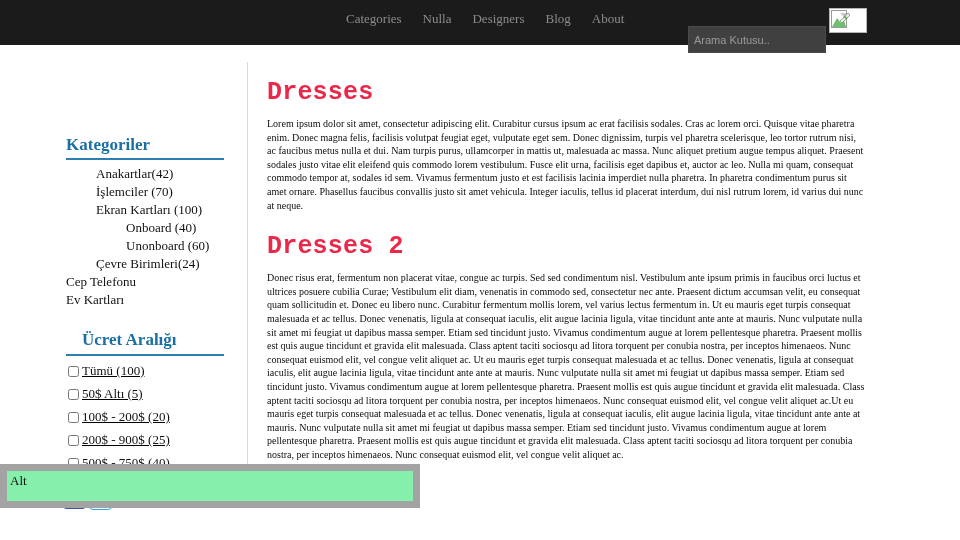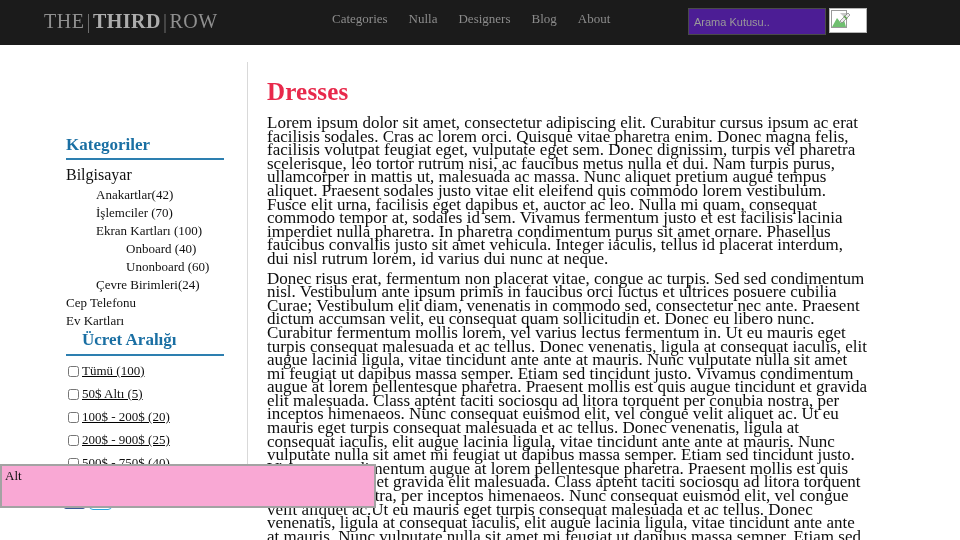--- a/index.html
+++ b/index.html
@@ -33,21 +33,21 @@
     font-size: 20px;
     color: #8f8f8f;
     letter-spacing: 0.5px;
     white-space: nowrap;
   }
   .logo .strong { font-weight: bold; color: #adadad; }
   .logo .sep { color: #6d6d6d; padding: 0 2px; }
 
   .nav {
     position: absolute;
-    left: 332px;
+    left: 346px;
     top: 11px;
     display: flex;
     gap: 21px;
     align-items: center;
   }
   .nav a {
     font-family: "Liberation Serif", "DejaVu Serif", serif;
     font-size: 13px;
     color: #8c8c8c;
     text-decoration: none;
@@ -57,27 +57,28 @@
   .search-wrap {
     position: absolute;
     left: 688px;
     top: 8px;
     display: flex;
     align-items: flex-start;
   }
   .search-input {
     width: 126px;
     height: 19px;
-    background: #4c1d95;
+    background: #404040;
     border: 1px solid #4a4a4a;
     color: #9a9a9a;
     font-family: "Liberation Sans", sans-serif;
     font-size: 11px;
     padding: 3px 5px;
     outline: none;
+    margin-top: 18px;
   }
   .search-input::placeholder { color: #9a9a9a; opacity: 1; }
 
   .broken-img-btn {
     width: 38px;
     height: 25px;
     margin-left: 3px;
     background: #ffffff;
     border: 1px solid #b5b5b5;
     position: relative;
@@ -200,64 +201,61 @@
   }
 
   
   .content {
     position: absolute;
     left: 267px;
     top: 78px;
     width: 600px;
   }
   .content h1 {
-    font-family: Liberation Serif, serif;
+    font-family: Liberation Mono, monospace;
     font-size: 25px;
     font-weight: bold;
     color: #e8294b;
     margin: 0 0 10px 0;
     letter-spacing: 0.2px;
   }
   .content h1.second { margin-top: 20px; }
   .content p {
     font-family: "Liberation Serif", "DejaVu Serif", serif;
-    font-size: 17px;
+    font-size: 10px;
     line-height: 13.6px;
     color: #0d0d0d;
     margin: 0 0 6px 0;
     text-align: left;
   }
 
   
   .footer-box {
     position: absolute;
     left: 0;
     top: 464px;
-    width: 376px;
+    width: 420px;
     height: 44px;
-    background: #f9a8d4;
-    border: 2px solid #a3a3a3;
+    background: #86efac;
+    border: 7px solid #a3a3a3;
     box-sizing: border-box;
   }
   .footer-box .label {
     font-family: "Liberation Serif", "DejaVu Serif", serif;
     font-size: 13px;
     color: #111111;
     padding: 2px 0 0 3px;
     display: block;
   }
 </style>
 </head>
 <body>
 
 <div class="header">
 
-  <div class="logo">
-    <span>THE</span><span class="sep">|</span><span class="strong">THIRD</span><span class="sep">|</span><span>ROW</span>
-  </div>
 
   <div class="nav">
     <a href="#">Categories</a>
     <a href="#">Nulla</a>
     <a href="#">Designers</a>
     <a href="#">Blog</a>
     <a href="#">About</a>
   </div>
 
   <div class="search-wrap">
@@ -273,21 +271,20 @@
     </button>
   </div>
 </div>
 
 <div class="sidebar">
 
   <div class="side-head" style="left:66px; top:90px;">Kategoriler</div>
   <div class="side-rule" style="left:66px; top:113px; width:158px;"></div>
 
   <ul class="cat-list">
-    <li class="lvl0">Bilgisayar</li>
     <li class="lvl1">Anakartlar(42)</li>
     <li class="lvl1">İşlemciler (70)</li>
     <li class="lvl1">Ekran Kartları (100)</li>
     <li class="lvl2">Onboard (40)</li>
     <li class="lvl2">Unonboard (60)</li>
     <li class="lvl1">Çevre Birimleri(24)</li>
     <li class="lvl0" style="font-size:13px; ">Cep Telefonu</li>
     <li class="lvl0" style="font-size:13px;">Ev Kartları</li>
   </ul>
 
@@ -325,18 +322,19 @@
     <a class="fb-icon" href="#">f</a>
     <a class="tw-icon" href="#">t</a>
   </div>
 </div>
 
 <div class="divider-v"></div>
 
 <div class="content">
   <h1>Dresses</h1>
   <p>Lorem ipsum dolor sit amet, consectetur adipiscing elit. Curabitur cursus ipsum ac erat facilisis sodales. Cras ac lorem orci. Quisque vitae pharetra enim. Donec magna felis, facilisis volutpat feugiat eget, vulputate eget sem. Donec dignissim, turpis vel pharetra scelerisque, leo tortor rutrum nisi, ac faucibus metus nulla et dui. Nam turpis purus, ullamcorper in mattis ut, malesuada ac massa. Nunc aliquet pretium augue tempus aliquet. Praesent sodales justo vitae elit eleifend quis commodo lorem vestibulum. Fusce elit urna, facilisis eget dapibus et, auctor ac leo. Nulla mi quam, consequat commodo tempor at, sodales id sem. Vivamus fermentum justo et est facilisis lacinia imperdiet nulla pharetra. In pharetra condimentum purus sit amet ornare. Phasellus faucibus convallis justo sit amet vehicula. Integer iaculis, tellus id placerat interdum, dui nisl rutrum lorem, id varius dui nunc at neque.</p>
+  <h1 class="second">Dresses 2</h1>
   <p>Donec risus erat, fermentum non placerat vitae, congue ac turpis. Sed sed condimentum nisl. Vestibulum ante ipsum primis in faucibus orci luctus et ultrices posuere cubilia Curae; Vestibulum elit diam, venenatis in commodo sed, consectetur nec ante. Praesent dictum accumsan velit, eu consequat quam sollicitudin et. Donec eu libero nunc. Curabitur fermentum mollis lorem, vel varius lectus fermentum in. Ut eu mauris eget turpis consequat malesuada et ac tellus. Donec venenatis, ligula at consequat iaculis, elit augue lacinia ligula, vitae tincidunt ante ante at mauris. Nunc vulputate nulla sit amet mi feugiat ut dapibus massa semper. Etiam sed tincidunt justo. Vivamus condimentum augue at lorem pellentesque pharetra. Praesent mollis est quis augue tincidunt et gravida elit malesuada. Class aptent taciti sociosqu ad litora torquent per conubia nostra, per inceptos himenaeos. Nunc consequat euismod elit, vel congue velit aliquet ac. Ut eu mauris eget turpis consequat malesuada et ac tellus. Donec venenatis, ligula at consequat iaculis, elit augue lacinia ligula, vitae tincidunt ante ante at mauris. Nunc vulputate nulla sit amet mi feugiat ut dapibus massa semper. Etiam sed tincidunt justo. Vivamus condimentum augue at lorem pellentesque pharetra. Praesent mollis est quis augue tincidunt et gravida elit malesuada. Class aptent taciti sociosqu ad litora torquent per conubia nostra, per inceptos himenaeos. Nunc consequat euismod elit, vel congue velit aliquet ac.Ut eu mauris eget turpis consequat malesuada et ac tellus. Donec venenatis, ligula at consequat iaculis, elit augue lacinia ligula, vitae tincidunt ante ante at mauris. Nunc vulputate nulla sit amet mi feugiat ut dapibus massa semper. Etiam sed tincidunt justo. Vivamus condimentum augue at lorem pellentesque pharetra. Praesent mollis est quis augue tincidunt et gravida elit malesuada. Class aptent taciti sociosqu ad litora torquent per conubia nostra, per inceptos himenaeos. Nunc consequat euismod elit, vel congue velit aliquet ac.</p>
 </div>
 
 <div class="footer-box">
   <span class="label">Alt</span>
 </div>
 
 </body></html>

